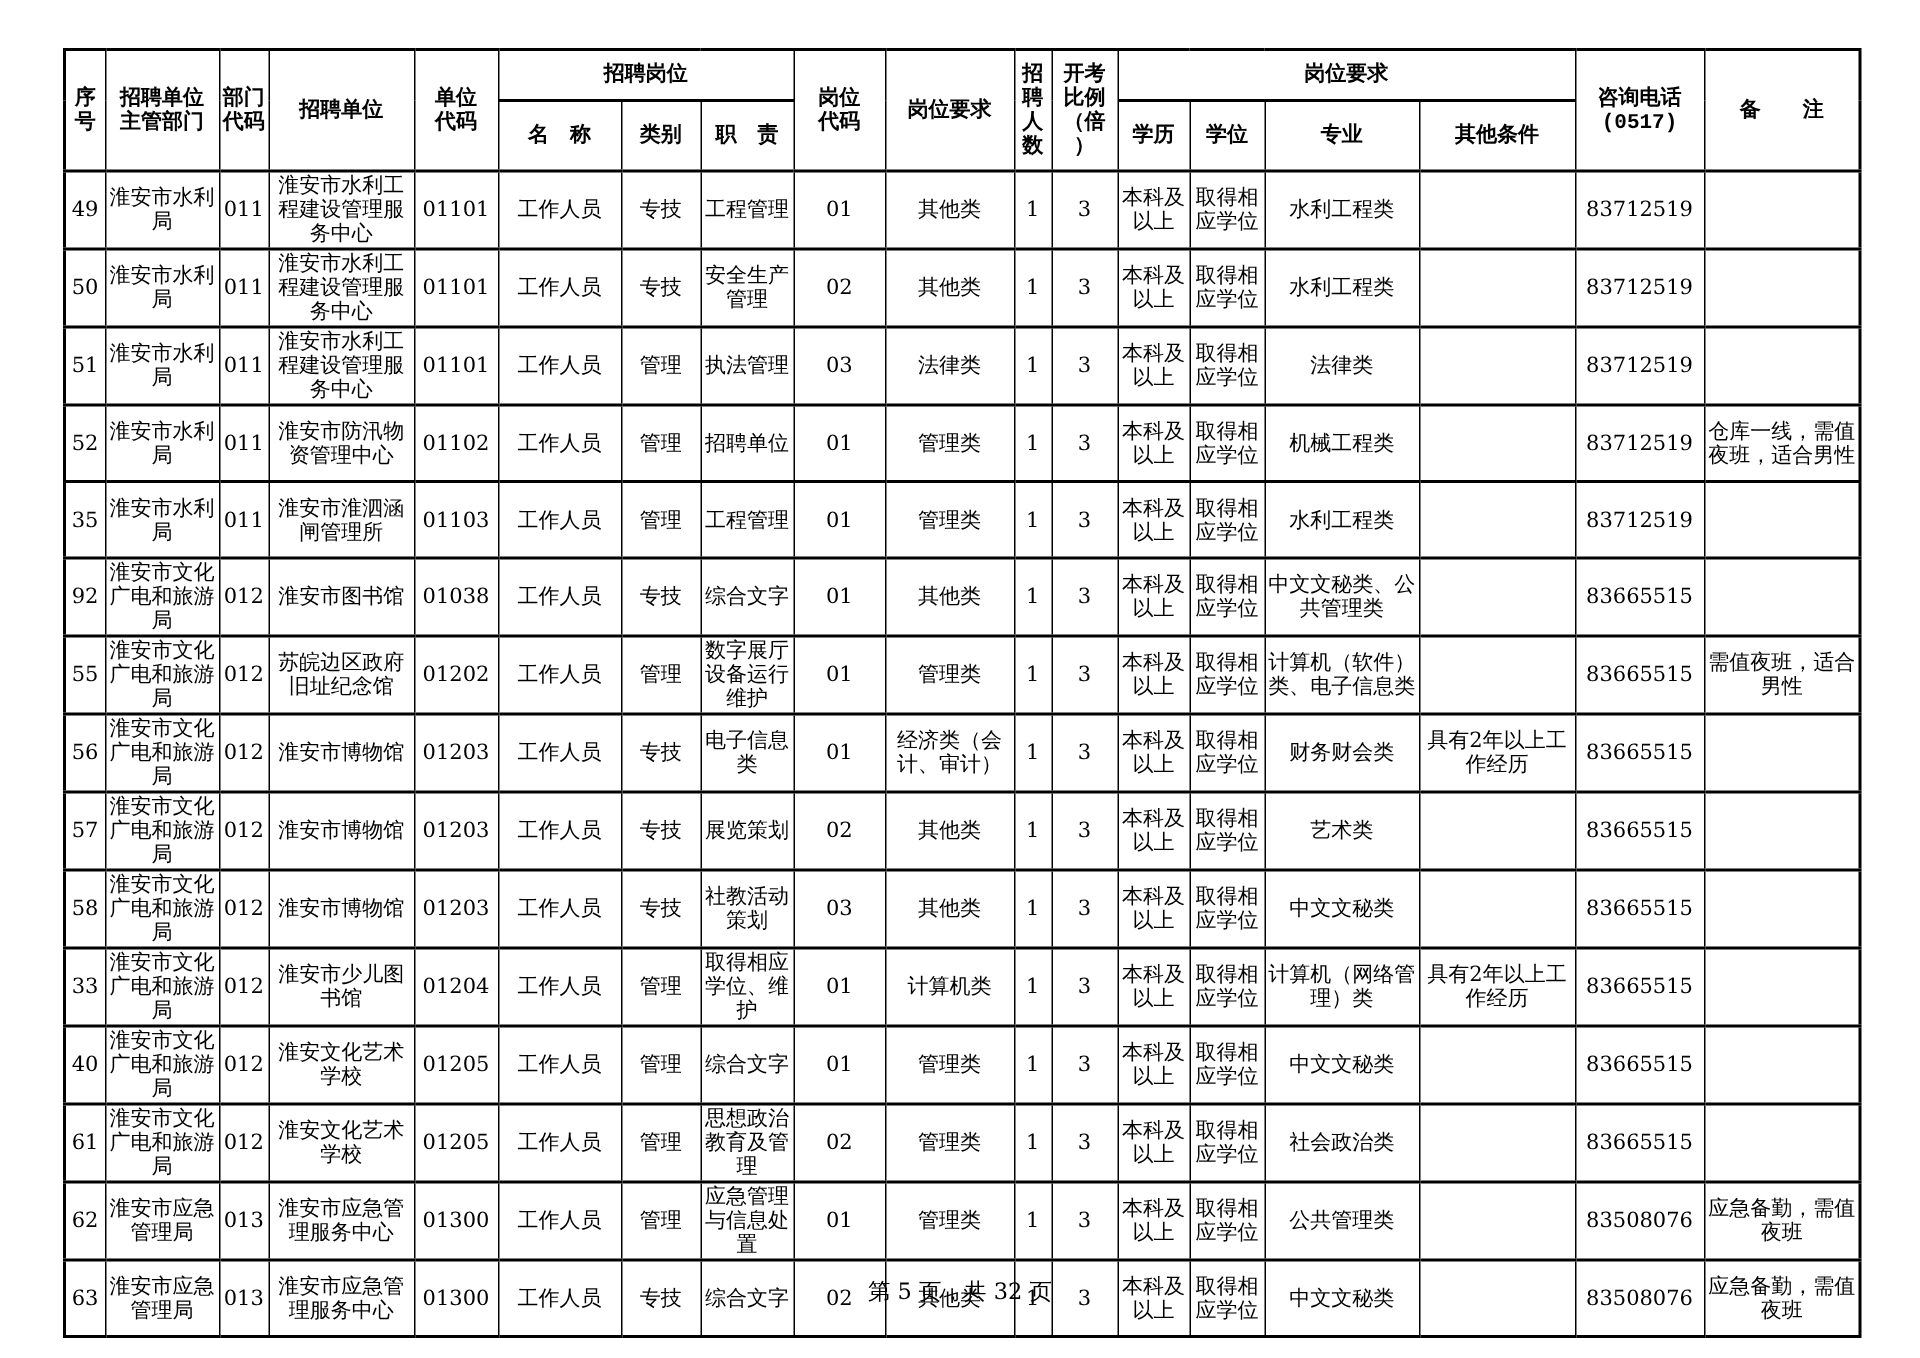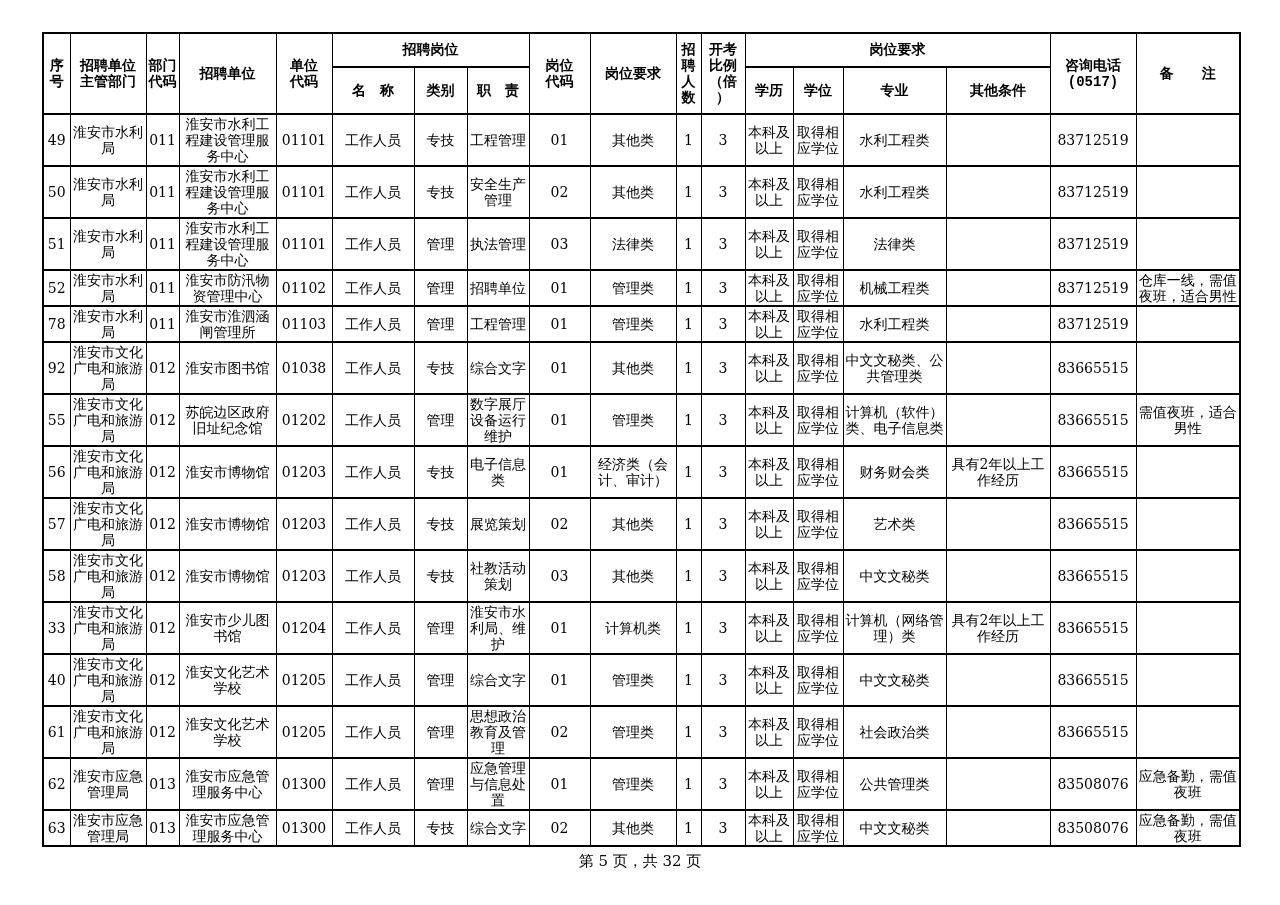--- a/index.html
+++ b/index.html
@@ -36,21 +36,21 @@
     word-break: break-word;
     overflow: hidden;
   }
   table.recruit th {
     font-family: Liberation Mono, monospace;
     font-weight: bold;
     font-size: 14px;
   }
   tr.hdr-top  { height: 34px; }
   tr.hdr-sub  { height: 47px; }
-  tbody.rows tr { height: 36px; }
+  tbody.rows tr { height: 51px; }
   .footer {
     position: absolute;
     left: 0; top: 852px;
     width: 1280px;
     text-align: center;
     font-size: 15px;
     font-family: "DejaVu Serif", "Liberation Serif", serif;
   }
   col.c-xh   { width: 27px; }
   col.c-zg   { width: 76px; }
@@ -209,21 +209,21 @@
           <td>1</td>
           <td>3</td>
           <td>本科及以上</td>
           <td>取得相应学位</td>
           <td>机械工程类</td>
           <td></td>
           <td>83712519</td>
           <td>仓库一线，需值夜班，适合男性</td>
         </tr>
         <tr>
-          <td>78</td>
+          <td>35</td>
           <td>淮安市水利局</td>
           <td>011</td>
           <td>淮安市淮泗涵闸管理所</td>
           <td>01103</td>
           <td>工作人员</td>
           <td>管理</td>
           <td>工程管理</td>
           <td>01</td>
           <td>管理类</td>
           <td>1</td>
@@ -336,21 +336,21 @@
           <td></td>
         </tr>
         <tr>
           <td>33</td>
           <td>淮安市文化广电和旅游局</td>
           <td>012</td>
           <td>淮安市少儿图书馆</td>
           <td>01204</td>
           <td>工作人员</td>
           <td>管理</td>
-          <td>淮安市水利局、维护</td>
+          <td>取得相应学位、维护</td>
           <td>01</td>
           <td>计算机类</td>
           <td>1</td>
           <td>3</td>
           <td>本科及以上</td>
           <td>取得相应学位</td>
           <td>计算机（网络管理）类</td>
           <td>具有2年以上工作经历</td>
           <td>83665515</td>
           <td></td>

